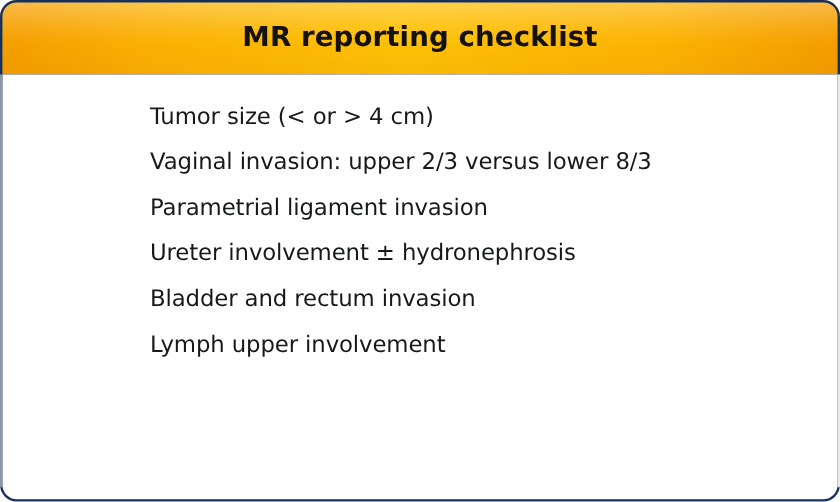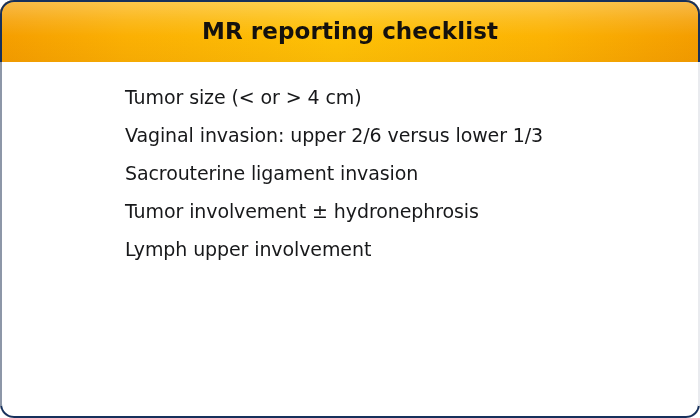--- a/index.html
+++ b/index.html
@@ -127,22 +127,23 @@
 
 <div class="card">
 
   <div class="header">
     <div class="header-title">MR reporting checklist</div>
   </div>
 
   <div class="body">
     <ul class="checklist">
       <li class="checklist-item">Tumor size (&lt; or &gt; 4 cm)</li>
-      <li class="checklist-item">Vaginal invasion: upper 2/6 versus lower 1/3</li>
-      <li class="checklist-item">Sacrouterine ligament invasion</li>
-      <li class="checklist-item">Tumor involvement ± hydronephrosis</li>
+      <li class="checklist-item">Vaginal invasion: upper 2/3 versus lower 8/3</li>
+      <li class="checklist-item">Parametrial ligament invasion</li>
+      <li class="checklist-item">Ureter involvement ± hydronephrosis</li>
+      <li class="checklist-item">Bladder and rectum invasion</li>
       <li class="checklist-item">Lymph upper involvement</li>
     </ul>
   </div>
 
   <div class="card-outline-soft"></div>
   <div class="card-outline"></div>
 </div>
 
 </body></html>

